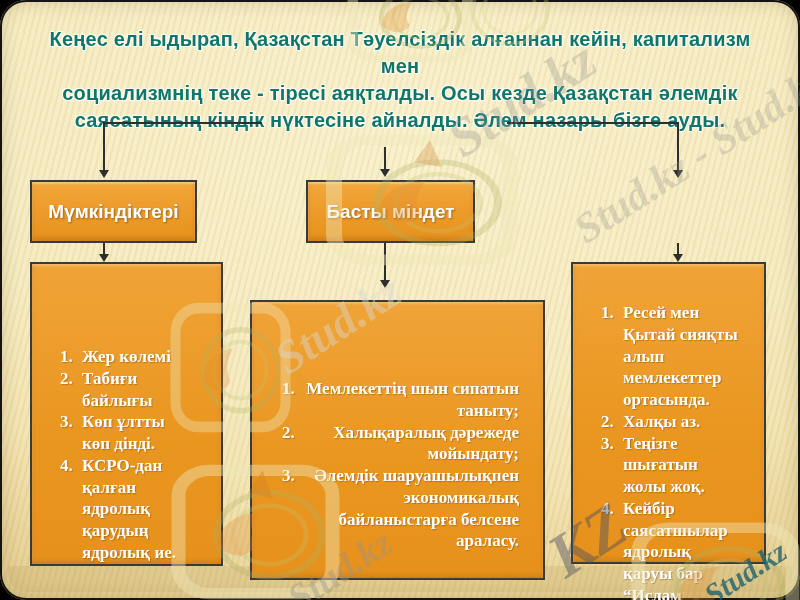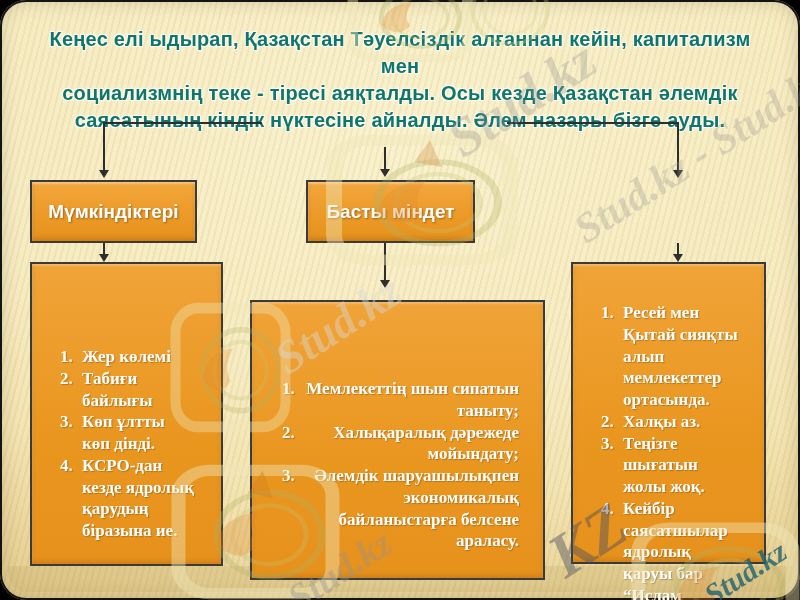--- a/index.html
+++ b/index.html
@@ -92,21 +92,21 @@
   </div>
   <div class="obox hdr hdr-mid">
     <span>Басты міндет</span>
   </div>
 
   <div class="cbox c-left">
     <ol>
       <li>Жер көлемі</li>
       <li>Табиғи байлығы</li>
       <li>Көп ұлтты көп дінді.</li>
-      <li>КСРО-дан кезде ядролық қарудың біразына ие.</li>
+      <li>КСРО-дан қалған ядролық қарудың ядролық ие.</li>
     </ol>
   </div>
 
   <div class="cbox c-mid">
     <ol>
       <li>Мемлекеттің шын сипатын таныту;</li>
       <li>Халықаралық дәрежеде мойындату;</li>
       <li>Әлемдік шаруашылықпен экономикалық байланыстарға белсене араласу.</li>
     </ol>
   </div>

